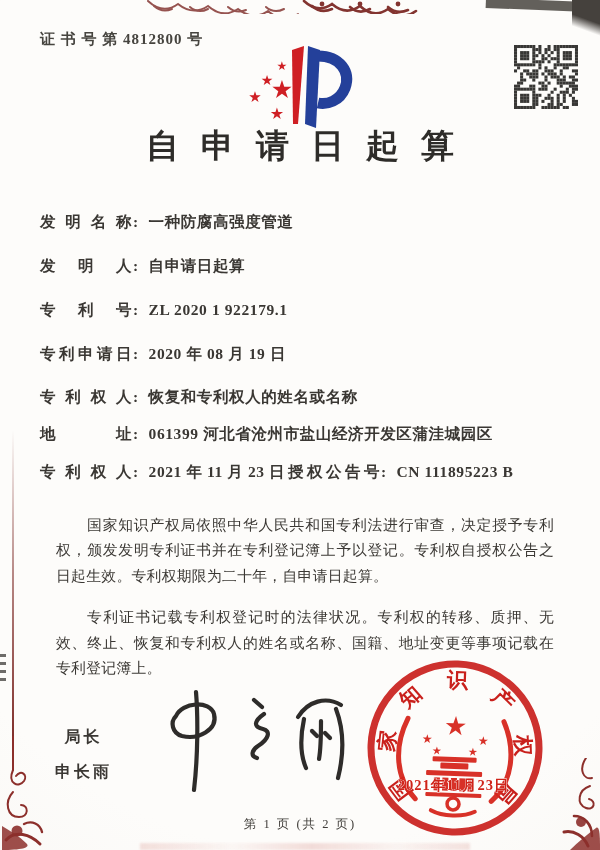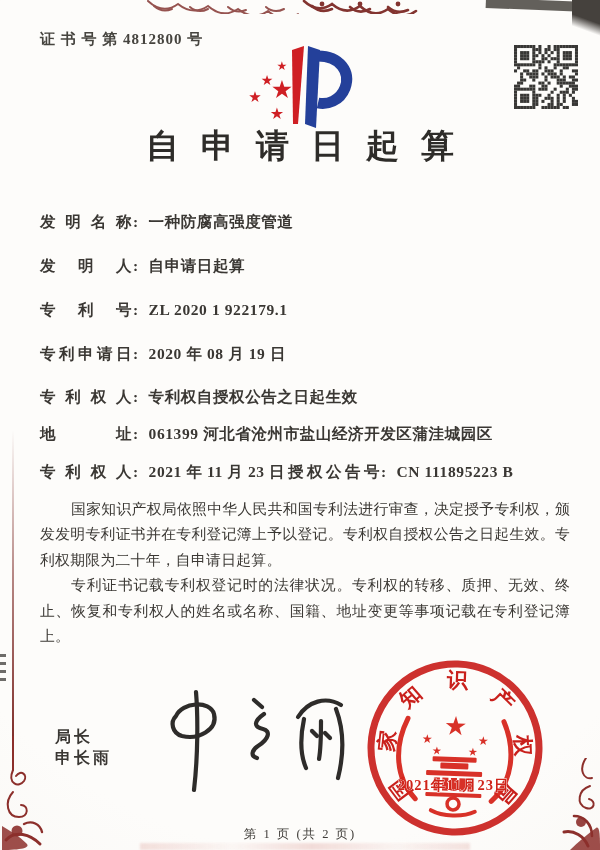--- a/index.html
+++ b/index.html
@@ -32,29 +32,29 @@
   
   .fields{position:absolute;left:40px;top:206px;width:530px;font-size:15.5px;font-weight:700;letter-spacing:.4px;color:#3a3733;}
   .frow{position:absolute;left:0;white-space:nowrap;font-family:Liberation Serif, serif;}
   .flabel{display:inline-block;width:92px;text-align:justify;text-align-last:justify;}
   .fcolon{display:inline-block;margin:0 10px 0 1px;}
   .fvalue{letter-spacing:.6px;}
   .dualrow .cell2{position:absolute;left:248px;top:0;white-space:nowrap;}
   
   .bodytext{position:absolute;left:40px;right:30px;top:497px;font-size:14.8px;line-height:1.72;
     color:#3b3834;letter-spacing:.3px;text-align:justify;}
-  .bodytext p{margin:0;text-indent:2.1em;}
+  .bodytext p{margin:16px;text-indent:2.1em;}
   
-  .signer{position:absolute;left:55px;top:727px;font-size:16px;font-weight:700;letter-spacing:3px;color:#3a3733;}
-  .signer .name{}
+  .signer{position:absolute;left:55px;top:727px;font-size:16px;font-weight:700;letter-spacing:3px;color:#3a3733;text-align:center;}
+  .signer .name{margin-top:14px;}
   .signature{position:absolute;left:158px;top:686px;width:210px;height:108px;}
   .seal{position:absolute;left:363px;top:656px;width:184px;height:184px;transform:rotate(2deg);}
   .seal text{font-family:"Liberation Serif","DejaVu Serif",serif;}
   .page-indicator{position:absolute;left:0;right:0;top:816px;text-align:center;
-    font-size:12.5px;letter-spacing:2px;color:#3f3c38;margin-top:10px;}
+    font-size:12.5px;letter-spacing:2px;color:#3f3c38;}
 </style>
 </head>
 <body>
 
 <div class="page">
 
   <div class="photo-edge-top"></div>
   <div class="photo-edge-corner"></div>
 
   <svg class="top-ornament" viewBox="0 0 276 14">
@@ -367,21 +367,21 @@
     <div class="frow" style="top:50px">
       <span class="flabel">发明人</span><span class="fcolon">:</span><span class="fvalue">自申请日起算</span>
     </div>
     <div class="frow" style="top:94px">
       <span class="flabel">专利号</span><span class="fcolon">:</span><span class="fvalue">ZL 2020 1 922179.1</span>
     </div>
     <div class="frow" style="top:138px">
       <span class="flabel">专利申请日</span><span class="fcolon">:</span><span class="fvalue">2020 年 08 月 19 日</span>
     </div>
     <div class="frow" style="top:181px">
-      <span class="flabel">专利权人</span><span class="fcolon">:</span><span class="fvalue">专利权自授权公告之日起生效</span>
+      <span class="flabel">专利权人</span><span class="fcolon">:</span><span class="fvalue">恢复和专利权人的姓名或名称</span>
     </div>
     <div class="frow" style="top:218px">
       <span class="flabel">地址</span><span class="fcolon">:</span><span class="fvalue">061399 河北省沧州市盐山经济开发区蒲洼城园区</span>
     </div>
     <div class="frow dualrow" style="top:256px">
       <span>
         <span class="flabel">专利权人</span><span class="fcolon">:</span><span class="fvalue">2021 年 11 月 23 日</span>
       </span>
       <span class="cell2">
         <span class="flabel">授权公告号</span><span class="fcolon">:</span><span class="fvalue">CN 111895223 B</span>

